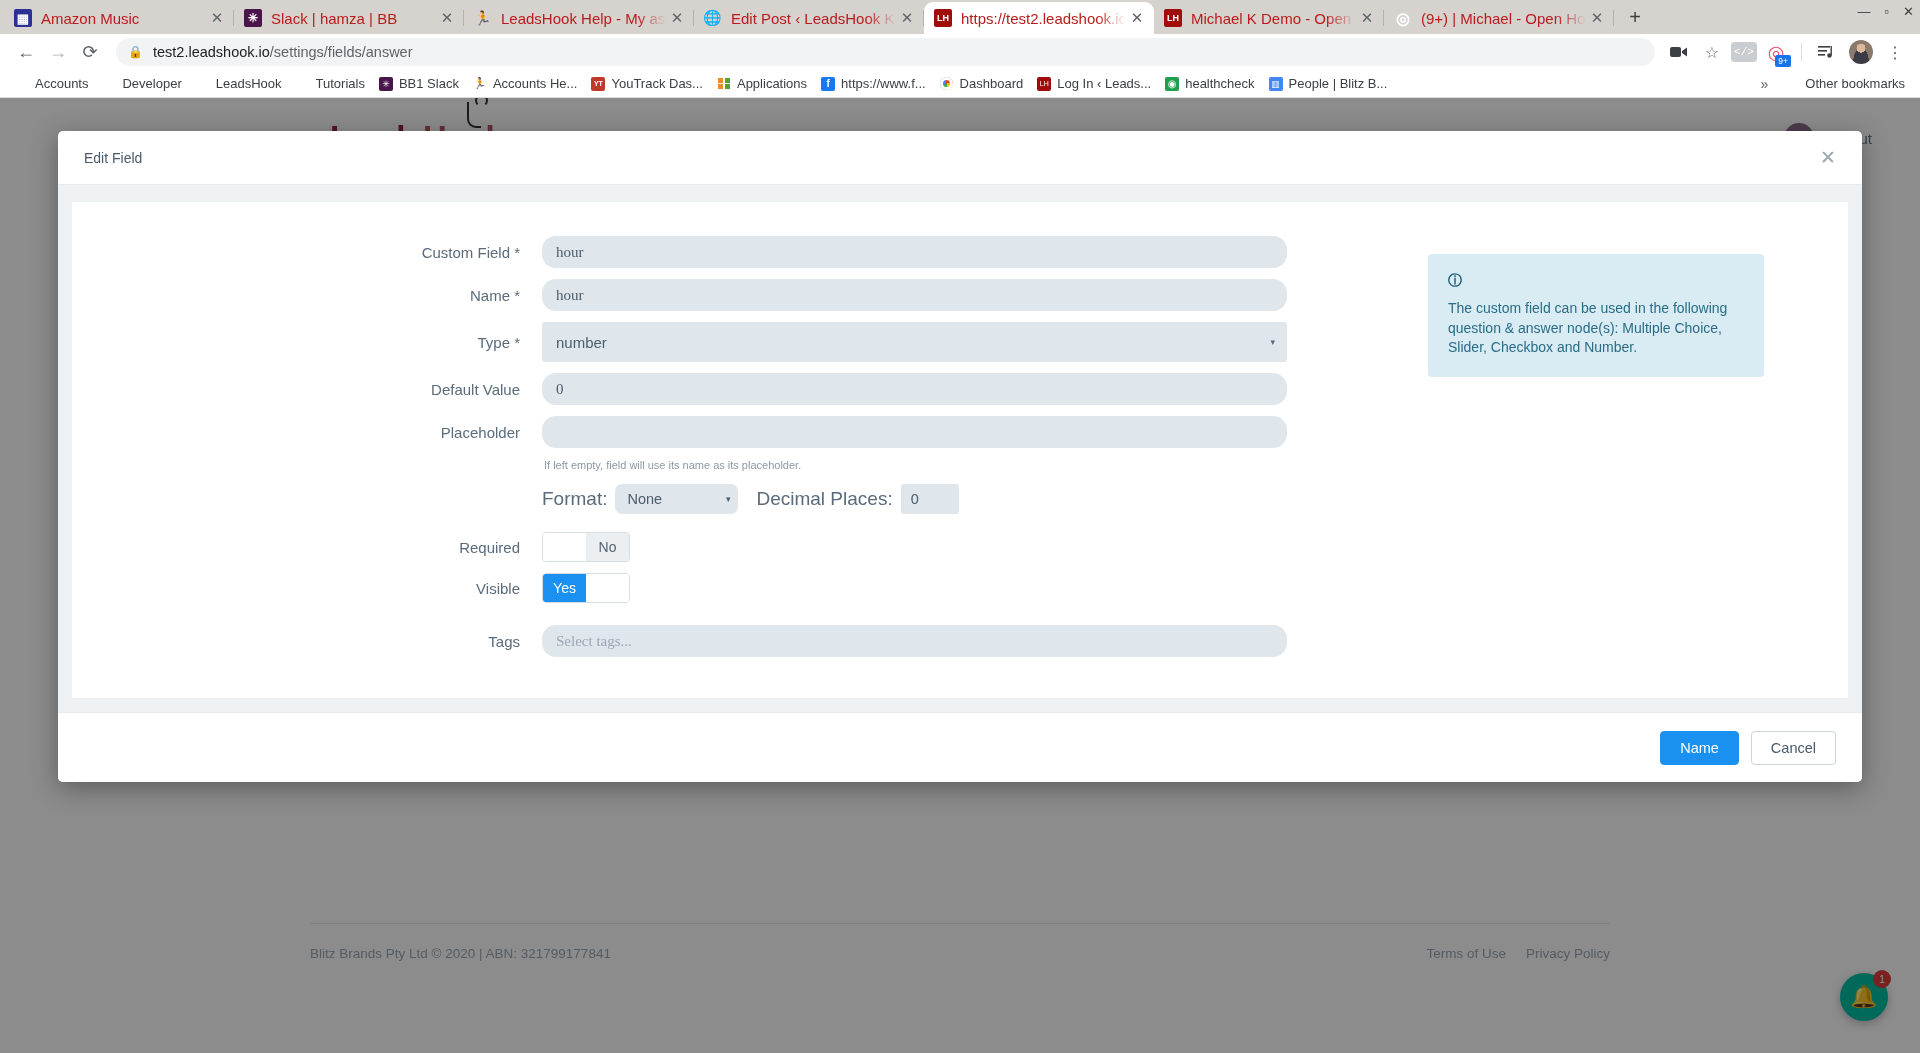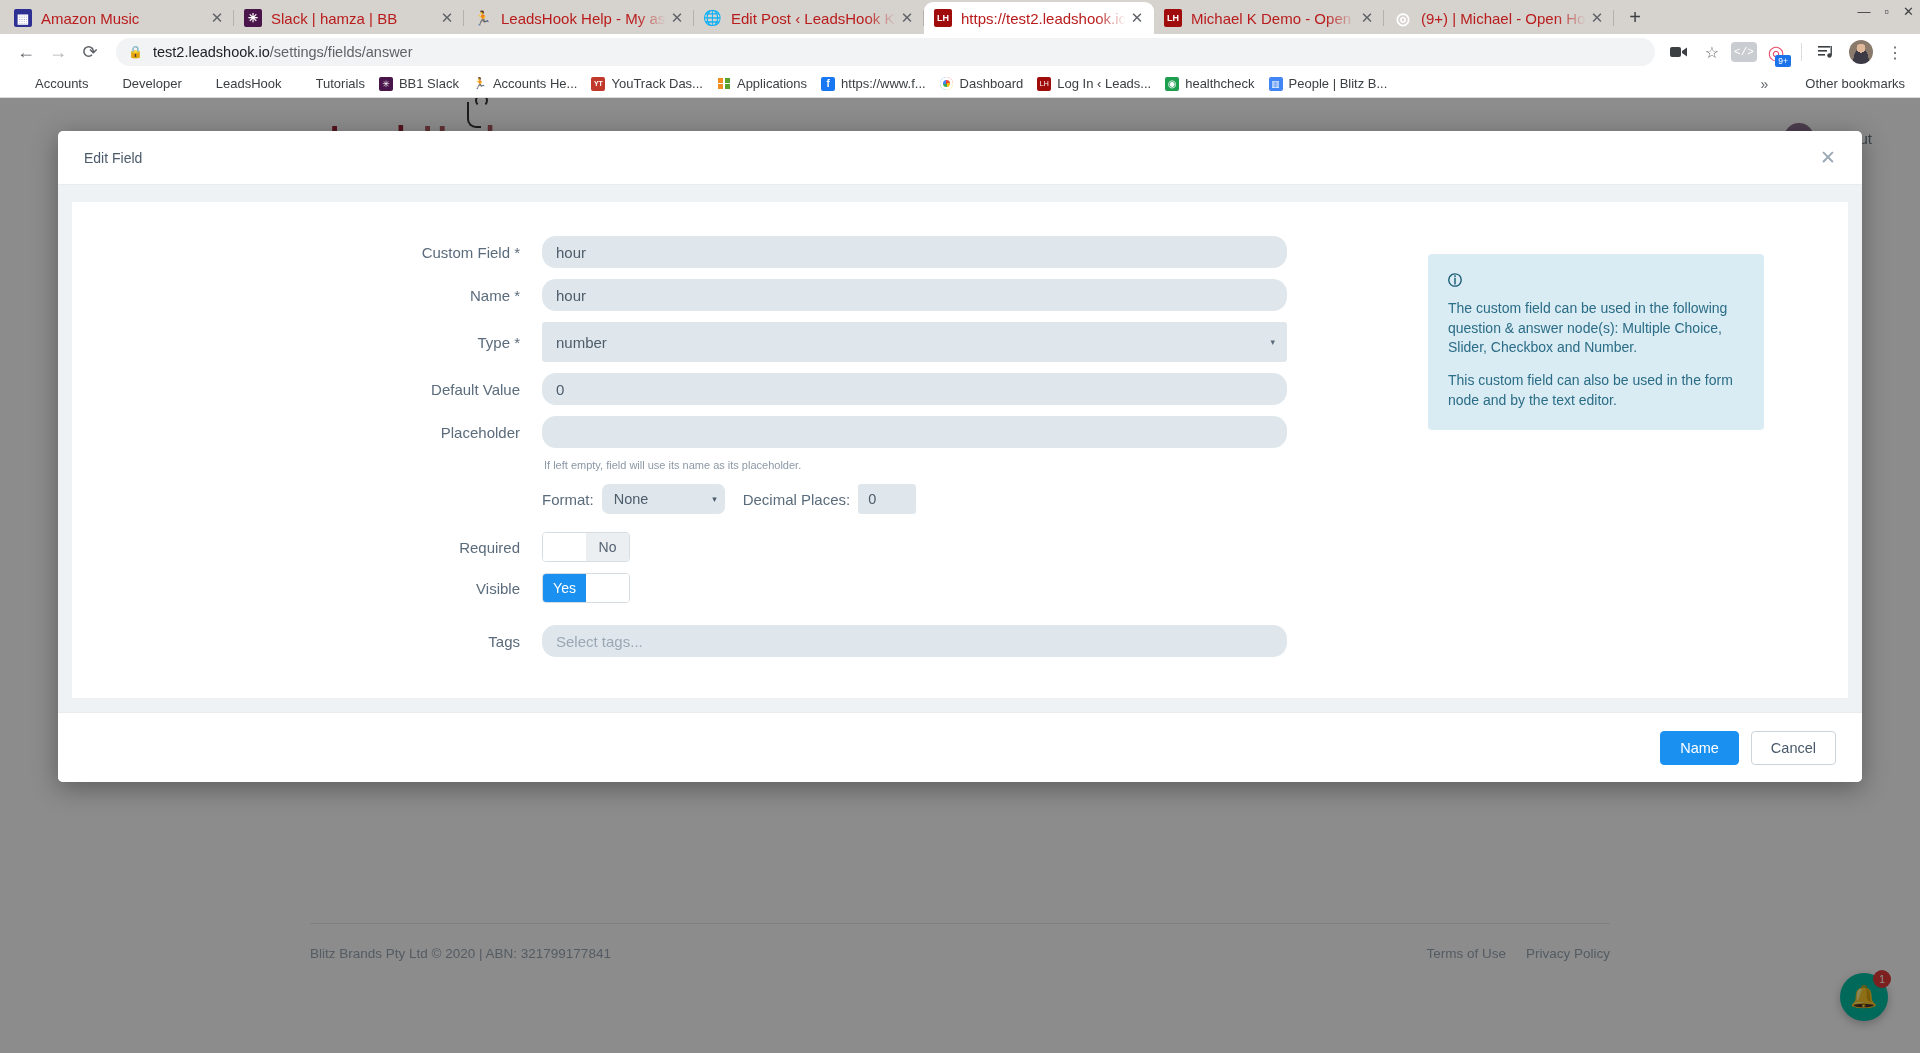--- a/index.html
+++ b/index.html
@@ -351,21 +351,21 @@
     width: 745px;
     height: 32px;
     background: #dfe7ec;
     border: none;
     border-radius: 14px;
     padding: 0 14px;
     font-size: 15px;
     color: #4c5c6b;
     display: flex;
     align-items: center;
-    font-family: Liberation Sans, sans-serif;
+    font-family: Liberation Serif, serif;
   }
   .finput.placeholder-style { color: #9aa7b4; }
   .fselect {
     width: 745px; height: 40px;
     background: #dfe7ec;
     border-radius: 3px;
     padding: 0 12px 0 14px;
     font-size: 15px; color: #4c5c6b;
     display: flex; align-items: center;
   }
@@ -377,21 +377,21 @@
     color: #8c99a6;
     margin-top: 3px; margin-bottom: 13px;
   }
   .inline-row {
     display: flex; align-items: center;
     margin-left: 470px;
     gap: 0;
     margin-bottom: 18px;
   }
   .inline-label {
-    font-size: 15px; color: #5a6b7b;
+    font-size: 19px; color: #5a6b7b;
     margin-right: 8px;
   }
   .small-select {
     width: 123px; height: 30px;
     background: #dfe7ec; border-radius: 7px;
     display: flex; align-items: center;
     padding: 0 8px 0 12px;
     font-size: 14.5px; color: #4c5c6b;
   }
   .small-select .caret { margin-left: auto; font-size: 9px; }
@@ -719,21 +719,20 @@
             <div class="flabel">Tags</div>
             <div class="finput placeholder-style">Select tags...</div>
           </div>
 
         </div>
 
         <div class="info-col">
           <div class="info-box">
             <span class="info-icon">ⓘ</span>
             <p>The custom field can be used in the following question &amp; answer node(s): Multiple Choice, Slider, Checkbox and Number.</p>
-            <p>This custom field can also be used in the form node and by the text editor.</p>
           </div>
         </div>
 
       </div>
     </div>
 
     <div class="modal-footer">
       <button class="btn btn-primary">Name</button>
       <button class="btn btn-default">Cancel</button>
     </div>

